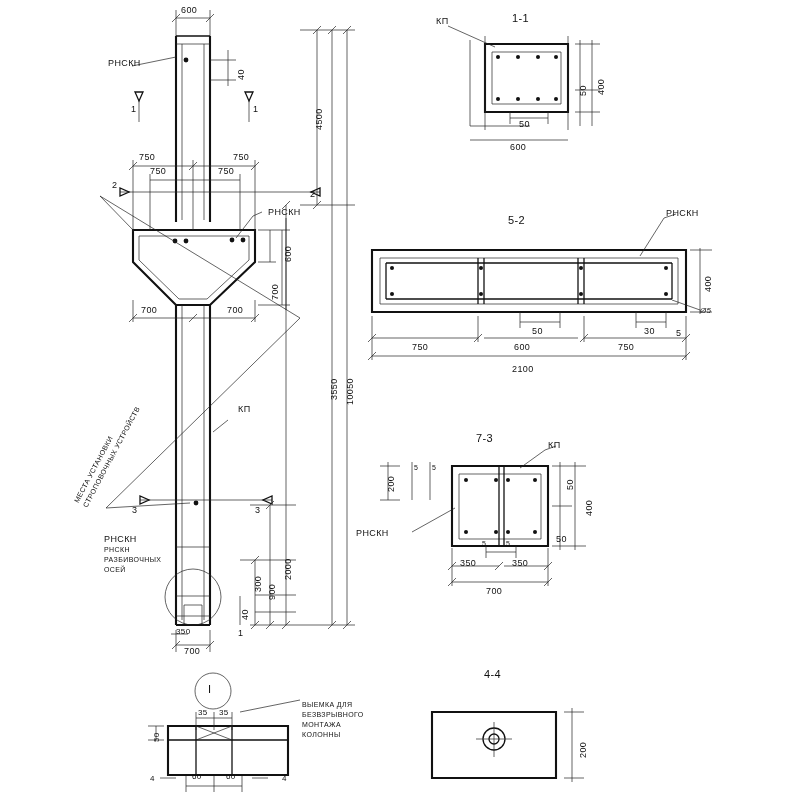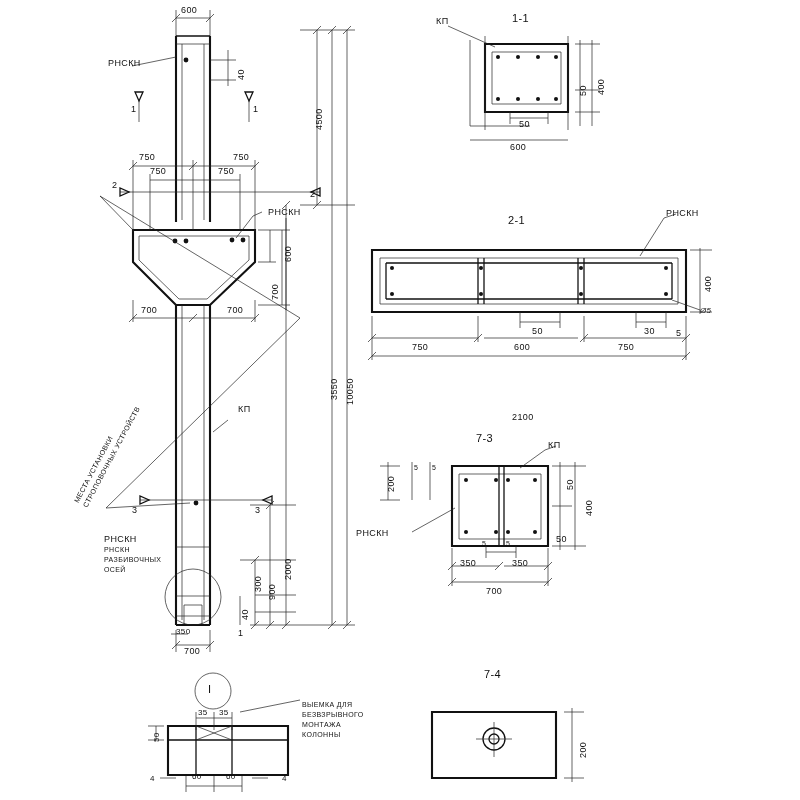--- a/index.html
+++ b/index.html
@@ -356,48 +356,48 @@
 <div class="lbl ital" style="left:255px;top:505px;">3</div>
 <div class="lbl ital" style="left:238px;top:628px;">1</div>
 
 <div class="lbl big ital" style="left:512px;top:12px;">1-1</div>
 <div class="lbl" style="left:436px;top:16px;">КП</div>
 <div class="lbl rot90" style="left:578px;top:96px;">50</div>
 <div class="lbl rot90" style="left:596px;top:95px;">400</div>
 <div class="lbl" style="left:519px;top:119px;">50</div>
 <div class="lbl" style="left:510px;top:142px;">600</div>
 
-<div class="lbl big ital" style="left:508px;top:214px;">2-1</div>
+<div class="lbl big ital" style="left:508px;top:214px;">5-2</div>
 <div class="lbl" style="left:666px;top:208px;">РНСКН</div>
 <div class="lbl rot90" style="left:703px;top:292px;">400</div>
 <div class="lbl small" style="left:700px;top:306px;font-style:italic;">Ø5</div>
 <div class="lbl" style="left:532px;top:326px;">50</div>
 <div class="lbl" style="left:644px;top:326px;">30</div>
 <div class="lbl" style="left:676px;top:328px;">5</div>
 <div class="lbl" style="left:412px;top:342px;">750</div>
 <div class="lbl" style="left:514px;top:342px;">600</div>
 <div class="lbl" style="left:618px;top:342px;">750</div>
-<div class="lbl" style="left:512px;top:364px;margin-top:48px;">2100</div>
+<div class="lbl" style="left:512px;top:364px;">2100</div>
 
 <div class="lbl big ital" style="left:476px;top:432px;">7-3</div>
 <div class="lbl" style="left:548px;top:440px;">КП</div>
 <div class="lbl" style="left:356px;top:528px;">РНСКН</div>
 <div class="lbl rot90" style="left:386px;top:492px;">200</div>
 <div class="lbl tiny" style="left:414px;top:464px;">5</div>
 <div class="lbl tiny" style="left:432px;top:464px;">5</div>
 <div class="lbl rot90" style="left:565px;top:490px;">50</div>
 <div class="lbl rot90" style="left:584px;top:516px;">400</div>
 <div class="lbl" style="left:556px;top:534px;">50</div>
 <div class="lbl tiny" style="left:482px;top:540px;">5</div>
 <div class="lbl tiny" style="left:506px;top:540px;">5</div>
 <div class="lbl" style="left:460px;top:558px;">350</div>
 <div class="lbl" style="left:512px;top:558px;">350</div>
 <div class="lbl" style="left:486px;top:586px;">700</div>
 
-<div class="lbl big ital" style="left:484px;top:668px;">7-4</div>
+<div class="lbl big ital" style="left:484px;top:668px;">4-4</div>
 <div class="lbl rot90" style="left:578px;top:758px;">200</div>
 
 <div class="lbl big ital" style="left:208px;top:683px;">I</div>
 <div class="lbl tiny" style="left:302px;top:700px;white-space:pre;line-height:10px;">ВЫЕМКА ДЛЯ
 БЕЗВЗРЫВНОГО
 МОНТАЖА
 КОЛОННЫ</div>
 <div class="lbl small" style="left:198px;top:708px;">35</div>
 <div class="lbl small" style="left:219px;top:708px;">35</div>
 <div class="lbl small rot90" style="left:152px;top:742px;">50</div>

